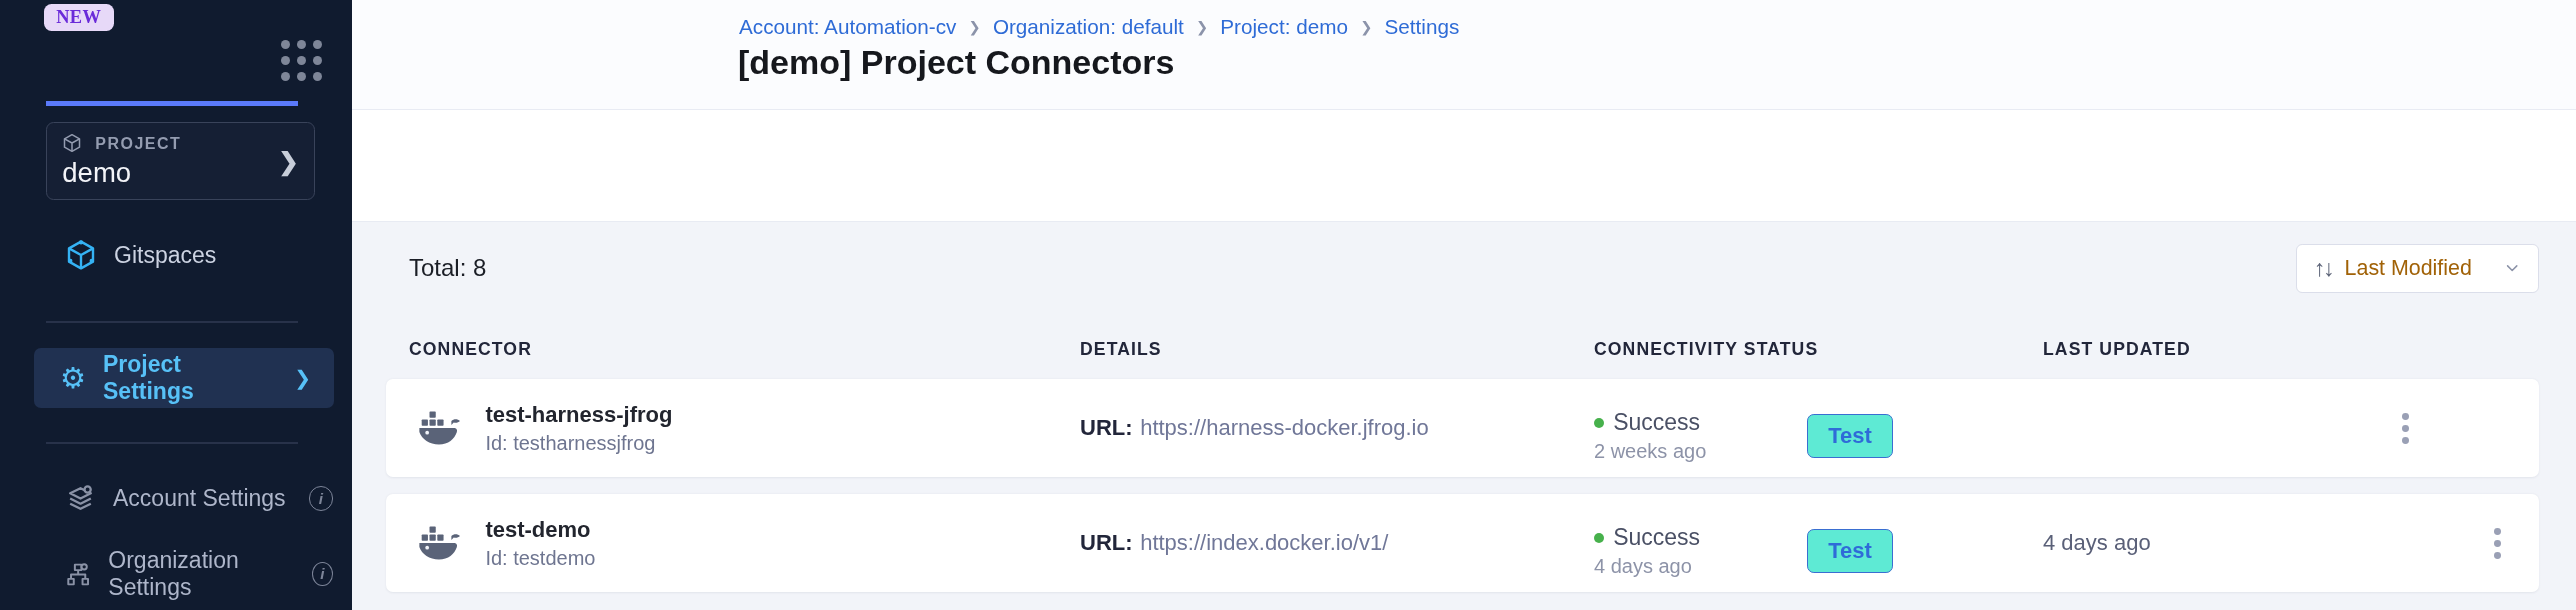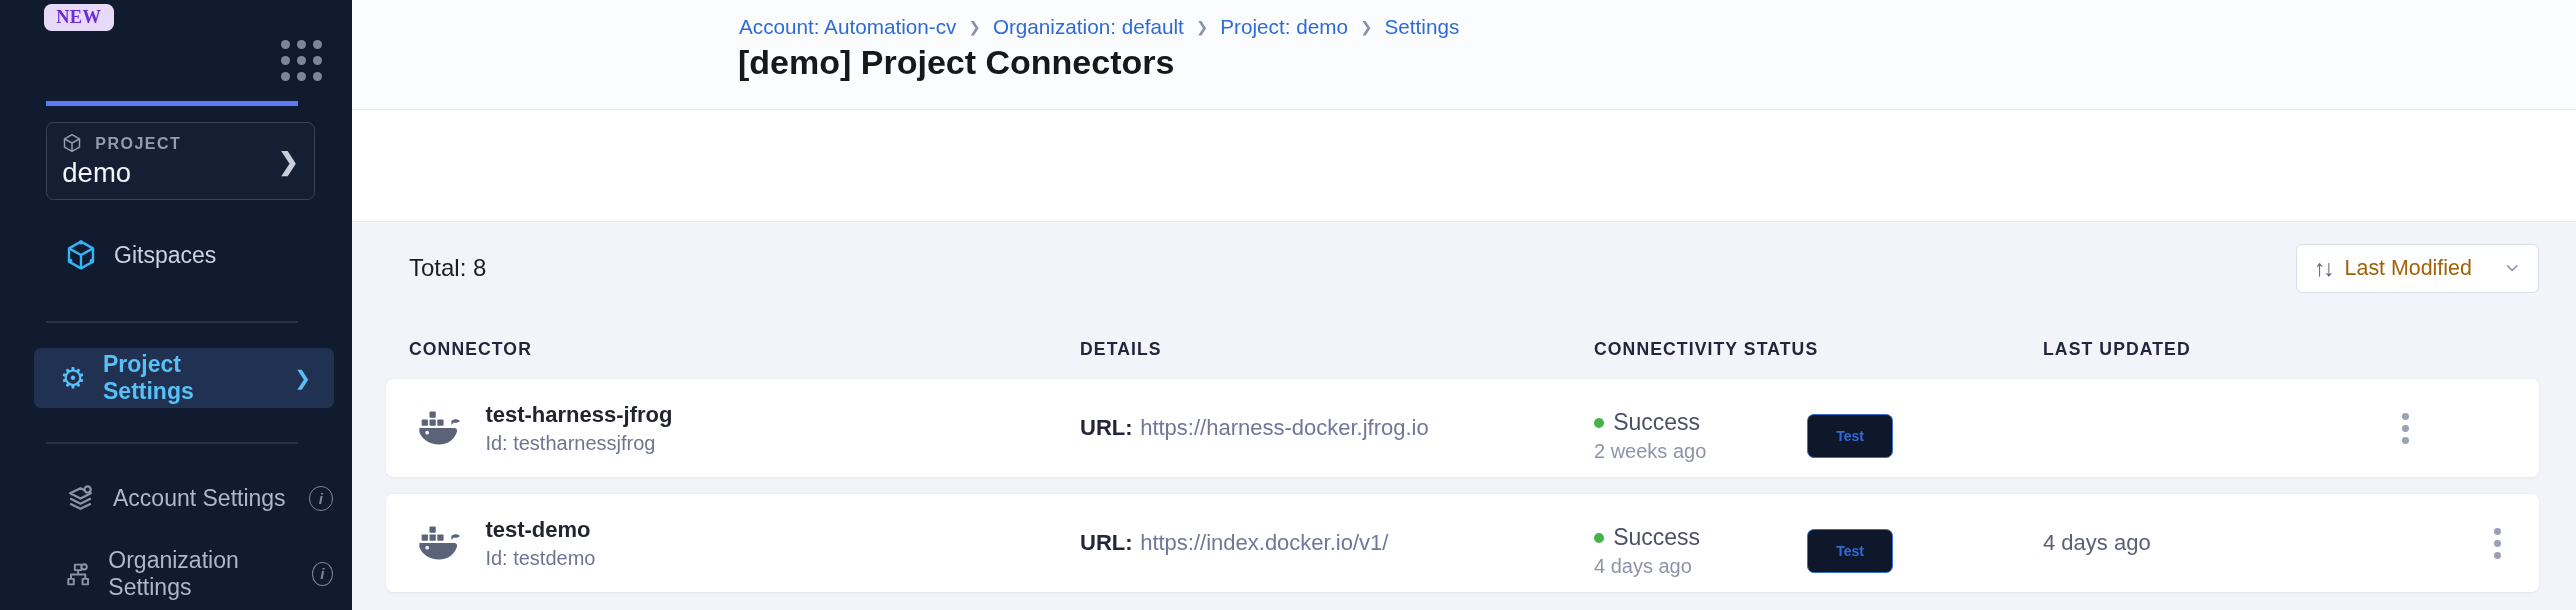--- a/index.html
+++ b/index.html
@@ -104,22 +104,22 @@
   .conn-id { font-size:20px; color:#6e7590; margin-top:4.6px; }
   .cell-details { font-size:22px; }
   .url-label { color:#22263a; font-weight:bold; }
   .url-value { color:#707798; margin-left:7.6px; }
   .cell-status { display:flex; align-items:center;margin-top:16px; }
   .status-stack { width:176px; }
   .status-line { display:flex; align-items:center; gap:9.2px; }
   .status-dot { width:10px; height:10px; border-radius:50%; background:#47b14c; }
   .status-text { font-size:23px; color:#4a5065; }
   .status-time { font-size:20px; color:#8d93a8; margin-top:3.8px; }
-  .btn-test { margin-left:37px; width:86px; height:44px; background:#0f172a; border:1.5px solid #3a6ed1;
-    border-radius:6.9px; color:#2f6bd8; font-size:14px; font-weight:bold; cursor:pointer; font-family:inherit; }
+  .btn-test { margin-left:37px; width:86px; height:44px; background:#5eead4; border:1.5px solid #3a6ed1;
+    border-radius:6.9px; color:#2f6bd8; font-size:22px; font-weight:bold; cursor:pointer; font-family:inherit; }
   .cell-updated { font-size:22px; color:#5a6078; }
   .cell-menu { display:flex; justify-content:flex-end; padding-right:32px; }
   .kebab { display:flex; flex-direction:column; gap:5.4px; padding:6.1px; cursor:pointer; }
   .kebab i { width:6.9px; height:6.9px; border-radius:50%; background:#9aa0b5; }
 </style>
 </head>
 <body>
 
 <div class="root">
 

